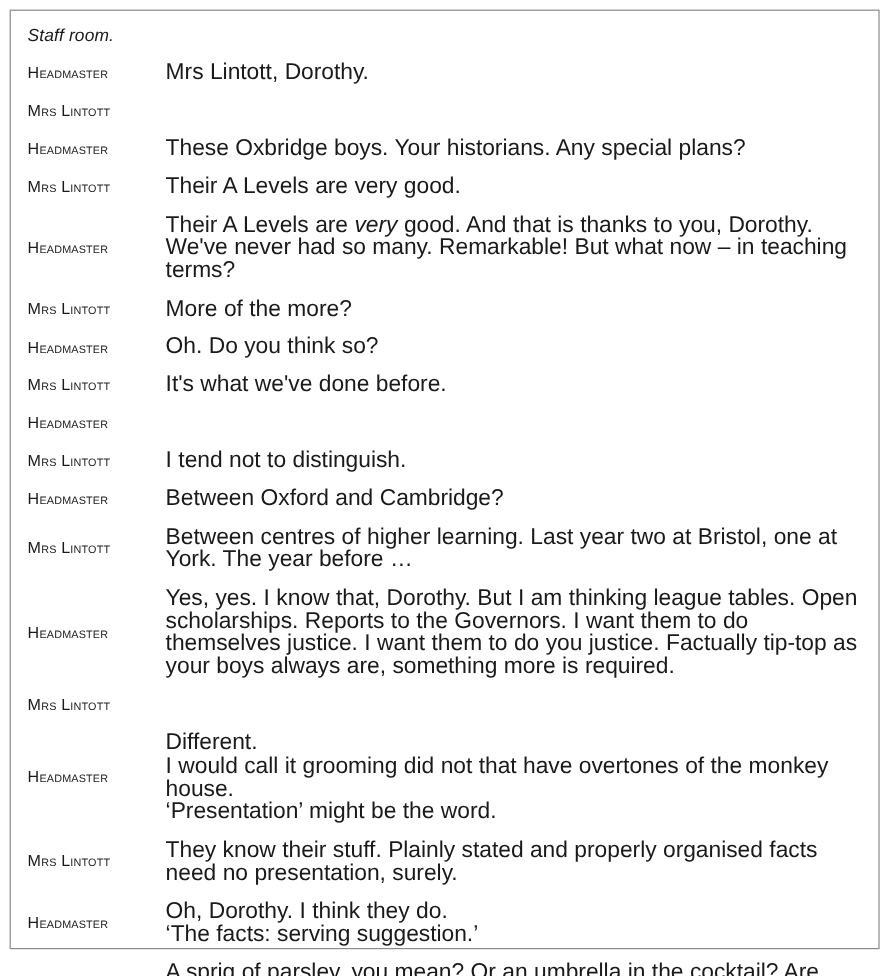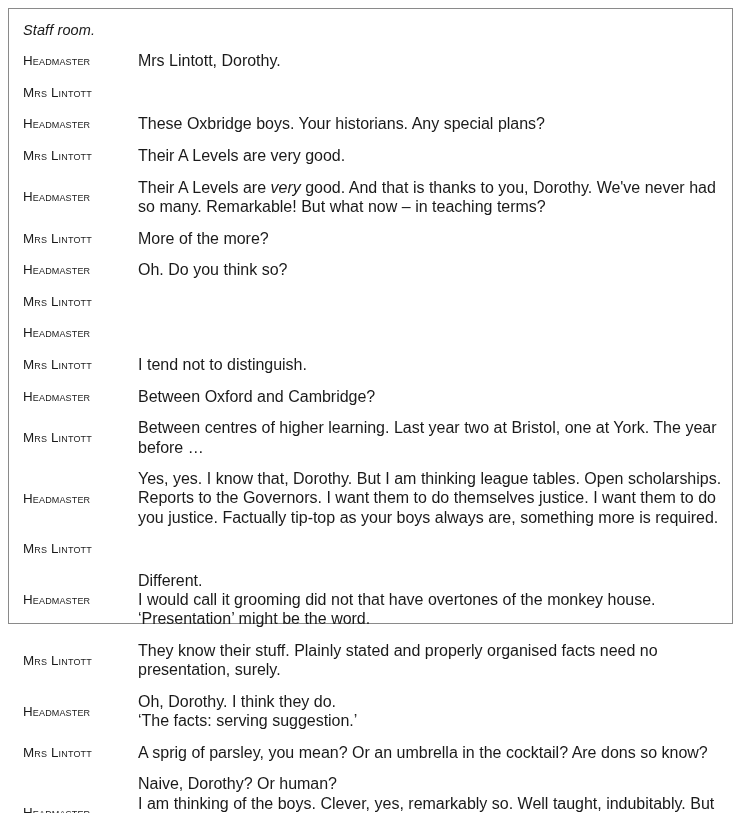--- a/index.html
+++ b/index.html
@@ -13,21 +13,21 @@
     font-family: "Liberation Sans", sans-serif;
     color: #1a1a1a;
     overflow: hidden;
   }
 
   #script-frame {
     position: absolute;
     left: 8px;
     top: 8px;
     width: 725px;
-    height: 616px;
+    height: 783px;
     border: 1px solid #8a8a8a;
     box-sizing: border-box;
     background: #ffffff;
   }
 
   #script-inner {
     padding: 12px 8px 10px 14px;
     box-sizing: border-box;
   }
 
@@ -58,21 +58,21 @@
     color: #1a1a1a;
   }
   
   .speaker .cap {
     text-transform: uppercase;
     font-size: 13.4px;
   }
 
   .line-text {
     flex: 1 1 auto;
-    font-size: 16px;
+    font-size: 19px;
     line-height: 19.2px;
     letter-spacing: -0.02px;
     word-spacing: 0.1px;
     white-space: pre-line;
     color: #1a1a1a;
   }
 
   .line-text i { font-style: italic; }
 </style>
 </head>
@@ -106,20 +106,21 @@
         <div class="speech">
           <div class="speaker"><span class="cap">M</span>rs <span class="cap">L</span>intott</div>
           <div class="line-text">More of the more?</div>
         </div>
         <div class="speech">
           <div class="speaker"><span class="cap">H</span>eadmaster</div>
           <div class="line-text">Oh. Do you think so?</div>
         </div>
         <div class="speech">
           <div class="speaker"><span class="cap">M</span>rs <span class="cap">L</span>intott</div>
+          <div class="line-text">It's what we've done before.</div>
         </div>
         <div class="speech">
           <div class="speaker"><span class="cap">H</span>eadmaster</div>
         </div>
         <div class="speech">
           <div class="speaker"><span class="cap">M</span>rs <span class="cap">L</span>intott</div>
           <div class="line-text">I tend not to distinguish.</div>
         </div>
         <div class="speech">
           <div class="speaker"><span class="cap">H</span>eadmaster</div>

